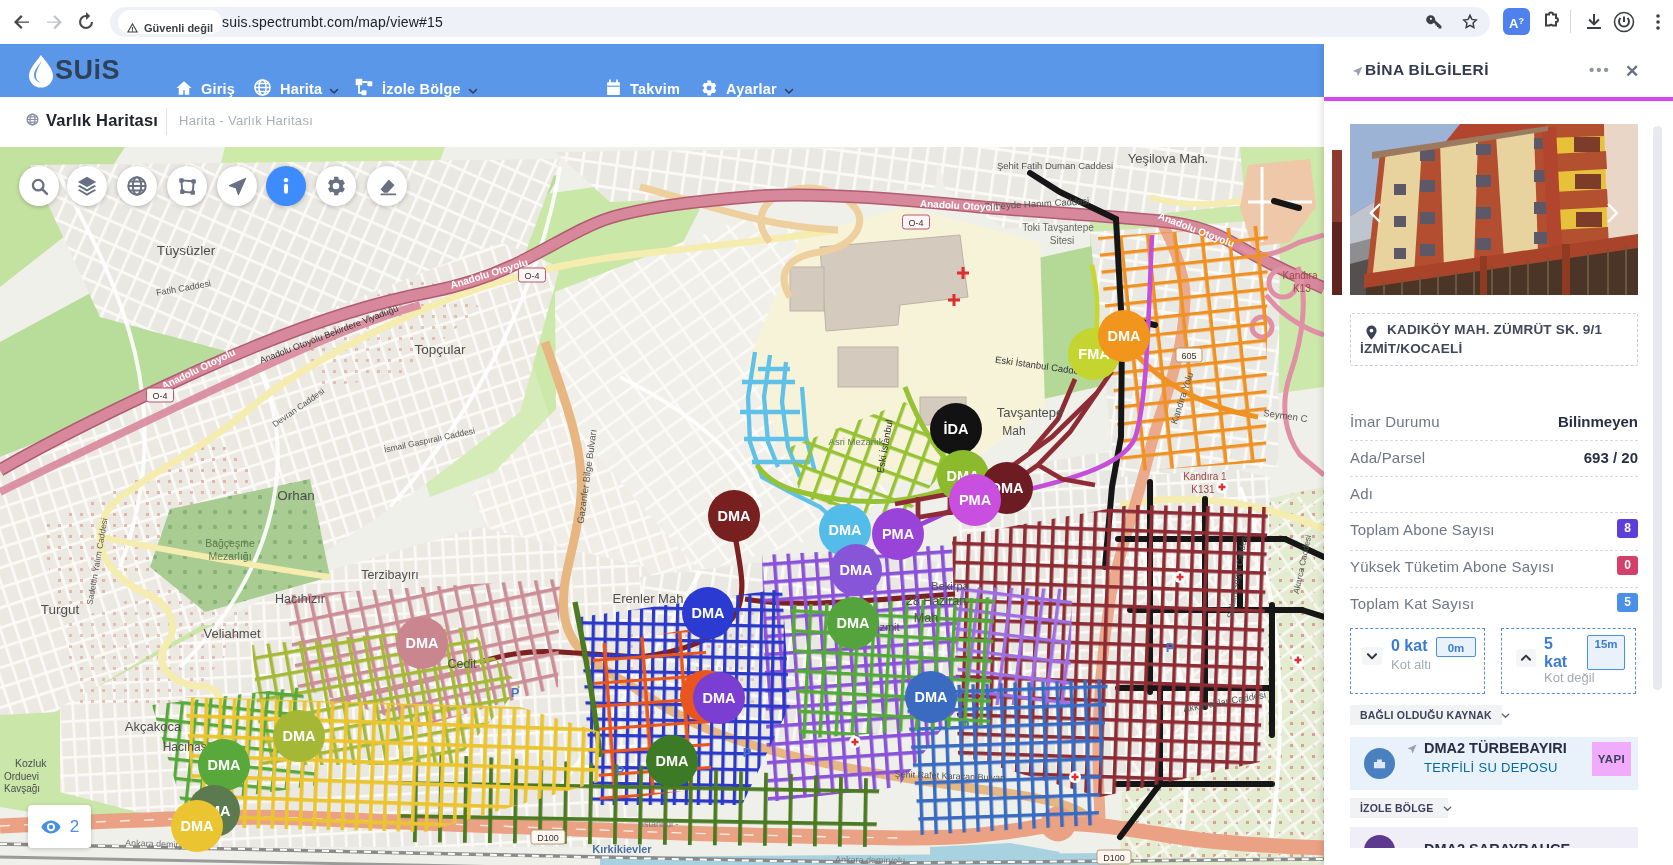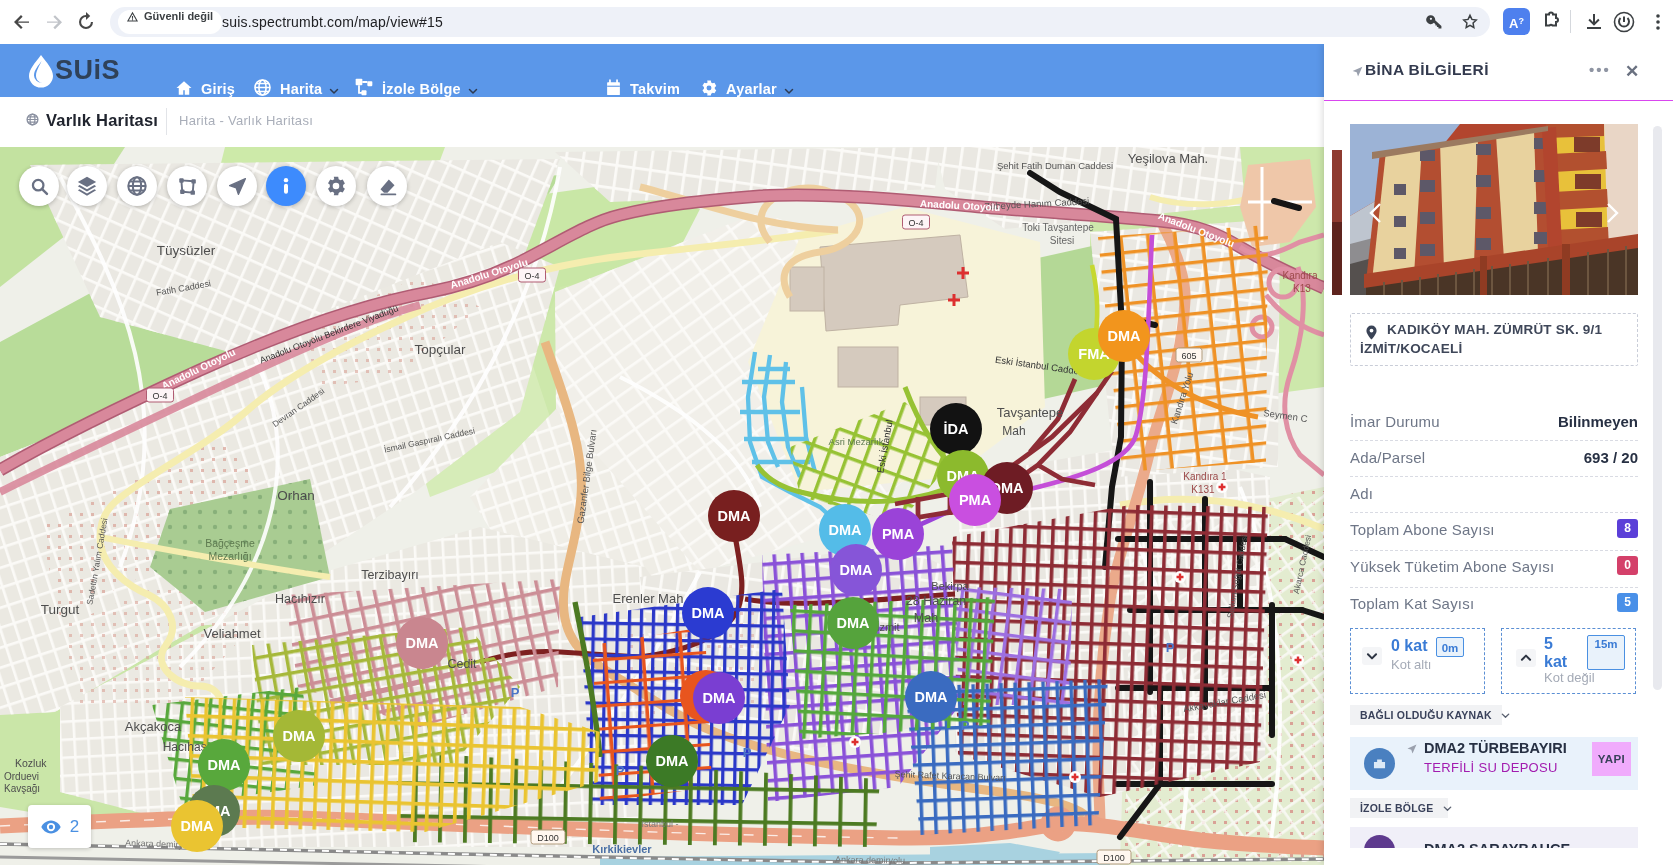--- a/index.html
+++ b/index.html
@@ -3,21 +3,21 @@
 <meta charset="utf-8">
 <title>SUiS</title>
 <style>
 *{margin:0;padding:0;box-sizing:border-box}
 html,body{width:1673px;height:865px;overflow:hidden;font-family:"Liberation Sans",sans-serif;background:#fff}
 #stage{position:relative;width:1673px;height:865px;overflow:hidden}
 
 #browser{position:absolute;left:0;top:0;width:1673px;height:44px;background:#fff;z-index:40}
 .bicon{position:absolute;top:8px;width:28px;height:28px}
 #omni{position:absolute;left:110px;top:7px;width:1380px;height:30px;background:#eef1f8;border-radius:15px}
-#sec{position:absolute;left:8px;top:3px;height:24px;background:#fff;border-radius:12px;display:flex;align-items:flex-start;padding:0 9px 0 8px;font-size:11px;font-weight:bold;color:#3c4043;white-space:nowrap}
+#sec{position:absolute;left:8px;top:3px;height:24px;background:#fff;border-radius:12px;display:flex;align-items:flex-end;padding:0 9px 0 8px;font-size:11px;font-weight:bold;color:#3c4043;white-space:nowrap}
 #url{position:absolute;left:112px;top:7px;white-space:nowrap;font-size:14px;color:#202124;letter-spacing:.2px}
 
 #nav{position:absolute;left:0;top:44px;width:1324px;height:53px;background:#5b97e9;z-index:30}
 #logo{position:absolute;left:26px;top:10px}
 #logotxt{position:absolute;left:55px;top:11px;font-size:27px;font-weight:bold;color:#2f4158;letter-spacing:.5px}
 .mitem{position:absolute;top:0;height:53px;display:flex;align-items:flex-end;color:#fff;font-size:14.5px;font-weight:bold;letter-spacing:.2px}
 .mitem svg{margin-right:8px}
 .caret{margin-left:6px}
 
 #crumb{position:absolute;left:0;top:97px;width:1324px;height:50px;background:#fff;z-index:25}
@@ -25,21 +25,21 @@
 #crumb .sep{position:absolute;left:166px;top:11px;width:1px;height:27px;background:#e2e4e8}
 #crumb .t2{position:absolute;left:179px;top:16px;font-size:13px;color:#a9aeb9;letter-spacing:.3px}
 
 #map{position:absolute;left:0;top:147px;width:1324px;height:718px;background:#edefe6;z-index:10}
 .tbtn{position:absolute;top:166px;z-index:15;width:40px;height:40px;border-radius:50%;background:#fff;box-shadow:0 1px 4px rgba(0,0,0,.25);display:flex;align-items:center;justify-content:center;z-index:15}
 .tbtn.active{background:#3d8bfd}
 #eyebadge{position:absolute;left:28px;top:805px;width:63px;height:43px;background:#fff;border-radius:4px;box-shadow:0 1px 4px rgba(0,0,0,.2);display:flex;align-items:center;justify-content:center;z-index:15;color:#4a90e2;font-size:17px}
 #eyebadge span{margin-left:8px}
 
 #panel{position:absolute;left:1324px;top:44px;width:349px;height:821px;background:#fff;box-shadow:-2px 0 6px rgba(0,0,0,.12);z-index:35}
-#phead{position:absolute;left:0;top:0;width:100%;height:57px;border-bottom:1px solid #d946ef}
+#phead{position:absolute;left:0;top:0;width:100%;height:57px;border-bottom:4px solid #d946ef}
 #phead .title{position:absolute;left:41px;top:17px;font-size:15.5px;font-weight:bold;color:#333a4e;letter-spacing:.4px}
 #phead .dots{position:absolute;left:265px;top:17px;color:#8f95a3;font-size:15px;letter-spacing:2px;font-weight:bold}
 #phead .close{position:absolute;left:301px;top:17px;color:#6a7180;font-size:17px;font-weight:bold}
 .prow{position:absolute;left:26px;width:288px;border-bottom:1px dashed #d9dbe3}
 .plabel{font-size:15px;color:#6e7687;letter-spacing:.2px}
 .pval{position:absolute;right:0;top:0;font-size:15px;font-weight:bold;color:#273043}
 .badge{position:absolute;right:0;top:-2px;width:21px;height:19px;border-radius:3px;color:#fff;font-size:12px;font-weight:bold;text-align:center;line-height:19px}
 .katbox{position:absolute;width:135px;height:66px;border:1px dashed #5b8fd4}
 .kat-ch{position:absolute;background:#f4f5f7;border-radius:3px;display:flex;align-items:center;justify-content:center}
 .gbtn{position:absolute;left:26px;background:#f1f2f4;white-space:nowrap;color:#39415a;font-size:10.5px;font-weight:bold;letter-spacing:.2px;display:flex;align-items:center}
@@ -664,21 +664,21 @@
   <div class="prow" style="top:514px;height:30px"><span class="plabel">Yüksek Tüketim Abone Sayısı</span><span class="badge" style="background:#d4406a">0</span></div>
   <div class="prow" style="top:551px;height:30px;border-bottom:none"><span class="plabel">Toplam Kat Sayısı</span><span class="badge" style="background:#4a90e8">5</span></div>
 
   <div class="katbox" style="left:26px;top:584px">
     <div class="kat-ch" style="left:11px;top:18px;width:20px;height:18px">
           <svg width="14" height="14" viewBox="0 0 24 24">
             <path d="m5 9 7 7 7-7" fill="none" stroke="#2d3442" stroke-width="3.4" stroke-linecap="round" stroke-linejoin="round"></path>
           </svg>
         </div>
     <div style="position:absolute;left:40px;top:8px;font-size:16px;color:#3a7bd5;font-weight:bold">0 kat</div>
-    <div style="position:absolute;left:85px;top:8px;width:28px;height:20px;background:#e9f2fb;border:1px solid #4a90e2;border-radius:2px;font-size:11.5px;font-weight:bold;color:#3a7bd5;text-align:center;line-height:20px">0m</div>
+    <div style="position:absolute;left:85px;top:8px;width:40px;height:20px;background:#e9f2fb;border:1px solid #4a90e2;border-radius:2px;font-size:11.5px;font-weight:bold;color:#3a7bd5;text-align:center;line-height:20px">0m</div>
     <div style="position:absolute;left:40px;top:28px;font-size:13px;color:#a4aab6">Kot altı</div>
   </div>
   <div class="katbox" style="left:177px;top:584px">
     <div class="kat-ch" style="left:14px;top:20px;width:20px;height:18px">
           <svg width="14" height="14" viewBox="0 0 24 24">
             <path d="m5 15 7-7 7 7" fill="none" stroke="#2d3442" stroke-width="3.4" stroke-linecap="round" stroke-linejoin="round"></path>
           </svg>
         </div>
     <div style="position:absolute;left:42px;top:6px;font-size:16px;color:#3a7bd5;font-weight:bold">5<br>kat</div>
     <div style="position:absolute;left:85px;top:6px;width:38px;height:35px;background:#e9f2fb;border:1px solid #4a90e2;border-radius:2px;font-size:11.5px;font-weight:bold;color:#3a7bd5;text-align:center;line-height:16px">15m</div>
@@ -691,21 +691,21 @@
 
   <div id="srcrow">
     <div style="position:absolute;left:14px;top:11px;width:31px;height:31px;border-radius:50%;background:#4a80c0"></div>
     <svg width="19" height="19" viewBox="0 0 24 24" style="position:absolute;left:20px;top:17px">
           <path d="M5 18v-8h4V7h6v3h4v8z" fill="#ddeaf6"></path>
         </svg>
     <svg width="12" height="12" viewBox="0 0 24 24" style="position:absolute;left:56px;top:6px">
           <path d="M21 3 3 11l7.5 2.5L13 21z" fill="#9aa0ad"></path>
         </svg>
     <div style="position:absolute;left:74px;top:3px;font-size:14.5px;font-weight:bold;color:#273043">DMA2 TÜRBEBAYIRI</div>
-    <div style="position:absolute;left:74px;top:23px;font-size:13px;color:#a21caf;letter-spacing:.3px">TERFİLİ SU DEPOSU</div>
+    <div style="position:absolute;left:74px;top:23px;font-size:13px;color:#0369a1;letter-spacing:.3px">TERFİLİ SU DEPOSU</div>
     <div style="position:absolute;right:7px;top:5px;width:39px;height:34px;background:#f0abfc;color:#39415a;font-size:11.5px;font-weight:bold;text-align:center;line-height:34px;letter-spacing:.4px">YAPI</div>
   </div>
 
   <div class="gbtn" style="top:754px;width:98px;height:20px;padding-left:10px">İZOLE BÖLGE<svg width="11" height="11" viewBox="0 0 24 24" style="margin-left:9px;flex:none">
           <path d="m5 9 7 7 7-7" fill="none" stroke="#5a6170" stroke-width="3" stroke-linecap="round" stroke-linejoin="round"></path>
         </svg></div>
 
   <div id="isorow">
     <div style="position:absolute;left:14px;top:8px;width:31px;height:31px;border-radius:50%;background:#5e3a8e"></div>
     <div style="position:absolute;left:74px;top:14px;font-size:14.5px;font-weight:bold;color:#273043;white-space:nowrap">DMA2 SARAYBAHÇE</div>

